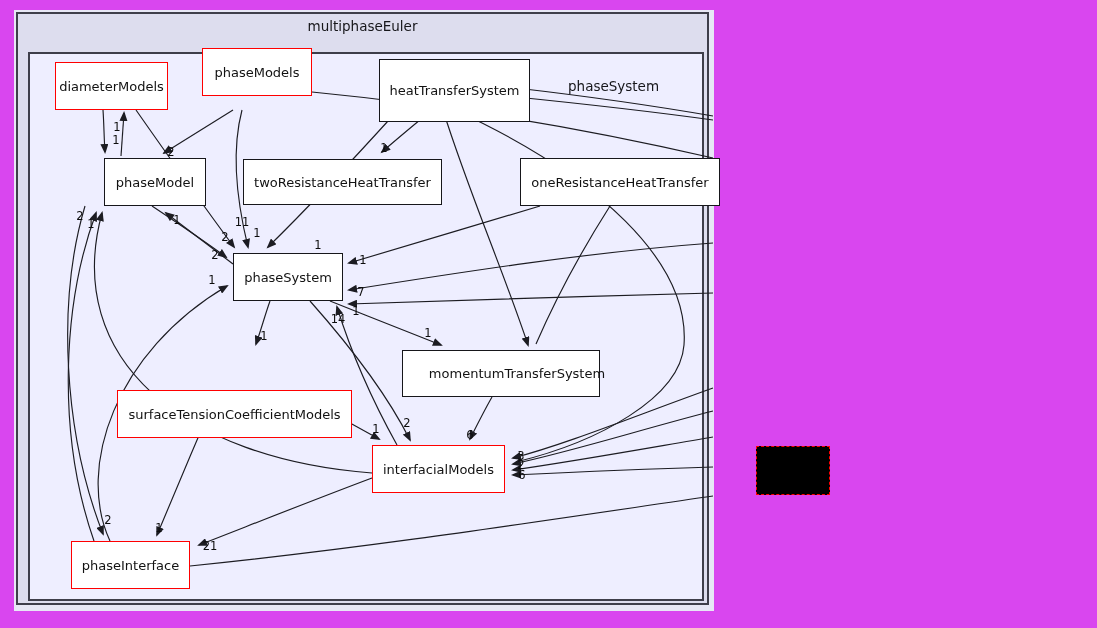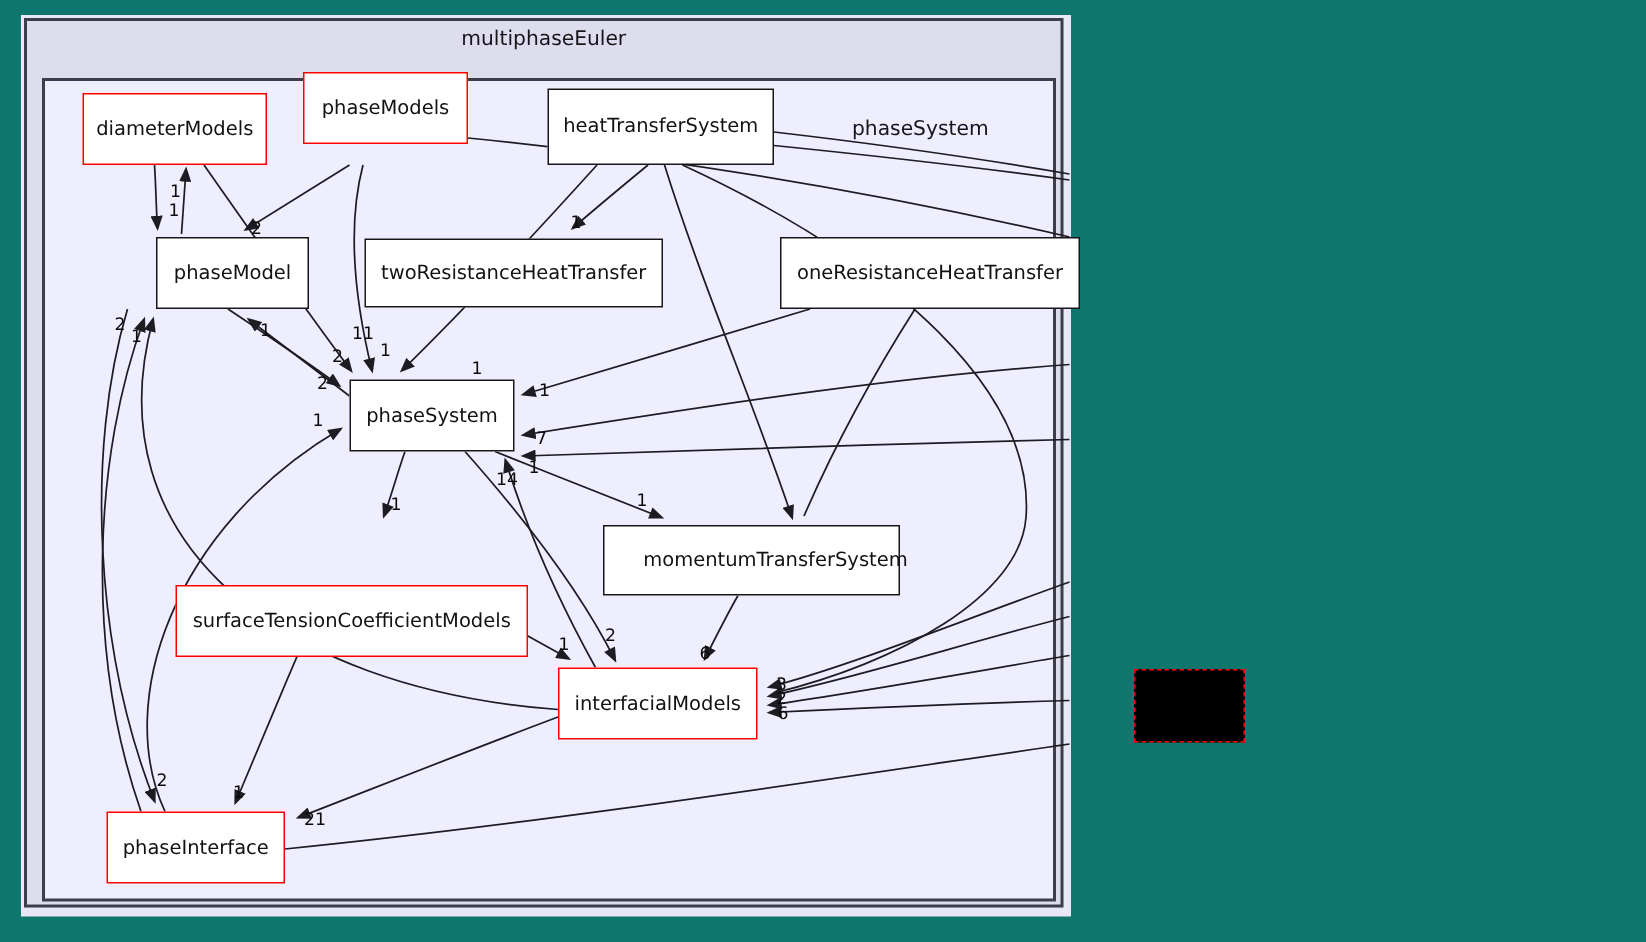--- a/index.html
+++ b/index.html
@@ -1,16 +1,16 @@
 <!DOCTYPE html>
 <html><head>
 <meta charset="utf-8">
 <style>
   html,body{margin:0;padding:0;background:#000;}
-  .screen{position:relative;width:1097px;height:628px;background:#0f766e;overflow:hidden;
+  .screen{position:relative;width:1097px;height:628px;background:#d946ef;overflow:hidden;
           font-family:"DejaVu Sans","Liberation Sans",sans-serif;}
   .canvas{position:absolute;left:14px;top:10px;width:700px;height:601px;background:#e7e7f5;}
   .cluster{position:absolute;box-sizing:border-box;border:2px solid #3e3e4a;}
   .cluster-outer{left:16px;top:12px;width:693px;height:593px;background:#ddddee;}
   .cluster-inner{left:28px;top:52px;width:676px;height:549px;background:#eeeeff;}
   .cluster-label{position:absolute;color:#16161a;font-size:13.5px;white-space:nowrap;}
   .outer-label{left:16px;top:18px;width:693px;text-align:center;}
   .inner-label{left:568px;top:78px;}
   svg.edges{position:absolute;left:0;top:0;pointer-events:none;}
   .edge{fill:none;stroke:#1c1c22;stroke-width:1.15px;}
@@ -75,23 +75,23 @@
         <path d="M713,437 C648,448 576,461 513,470" class="edge" marker-end="url(#arrow)"></path>
         <path d="M713,467 C646,469 576,472 513,475" class="edge" marker-end="url(#arrow)"></path>
         <path d="M455,110 C598,176 690,262 684,345 C680,398 598,442 516,462" class="edge"></path>
         <path d="M443,110 C468,190 503,270 528,345" class="edge" marker-end="url(#arrow)"></path>
         <path d="M610,206 C582,250 556,298 536,344" class="edge"></path>
         <path d="M190,566 C368,548 548,520 713,496" class="edge"></path>
       </g>
   </svg>
 
   <div id="nodes-layer">
-      <div class="node red" style="left: 55px; top: 62px; width: 123px; height: 48px;">diameterModels</div>
+      <div class="node red" style="left: 55px; top: 62px; width: 113px; height: 48px;">diameterModels</div>
       <div class="node red" style="left: 202px; top: 48px; width: 110px; height: 48px;">phaseModels</div>
-      <div class="node" style="left: 365px; top: 59px; width: 151px; height: 51px;">heatTransferSystem</div>
+      <div class="node" style="left: 379px; top: 59px; width: 151px; height: 63px;">heatTransferSystem</div>
       <div class="node" style="left: 63px; top: 158px; width: 102px; height: 48px; margin-left: 41px;">phaseModel</div>
       <div class="node" style="left: 243px; top: 159px; width: 199px; height: 46px;">twoResistanceHeatTransfer</div>
       <div class="node" style="left: 494px; top: 158px; width: 200px; height: 48px; margin-left: 26px;">oneResistanceHeatTransfer</div>
       <div class="node" style="left: 233px; top: 253px; width: 110px; height: 48px;">phaseSystem</div>
       <div class="node red" style="left: 117px; top: 350px; width: 235px; height: 48px; margin-top: 40px;">surfaceTensionCoefficientModels</div>
       <div class="node" style="left: 402px; top: 350px; width: 198px; height: 47px; padding-left: 32px;">momentumTransferSystem</div>
       <div class="node red" style="left: 372px; top: 445px; width: 133px; height: 48px;">interfacialModels</div>
       <div class="node red" style="left: 71px; top: 541px; width: 119px; height: 48px;">phaseInterface</div>
     </div>
   <div id="labels-layer">

